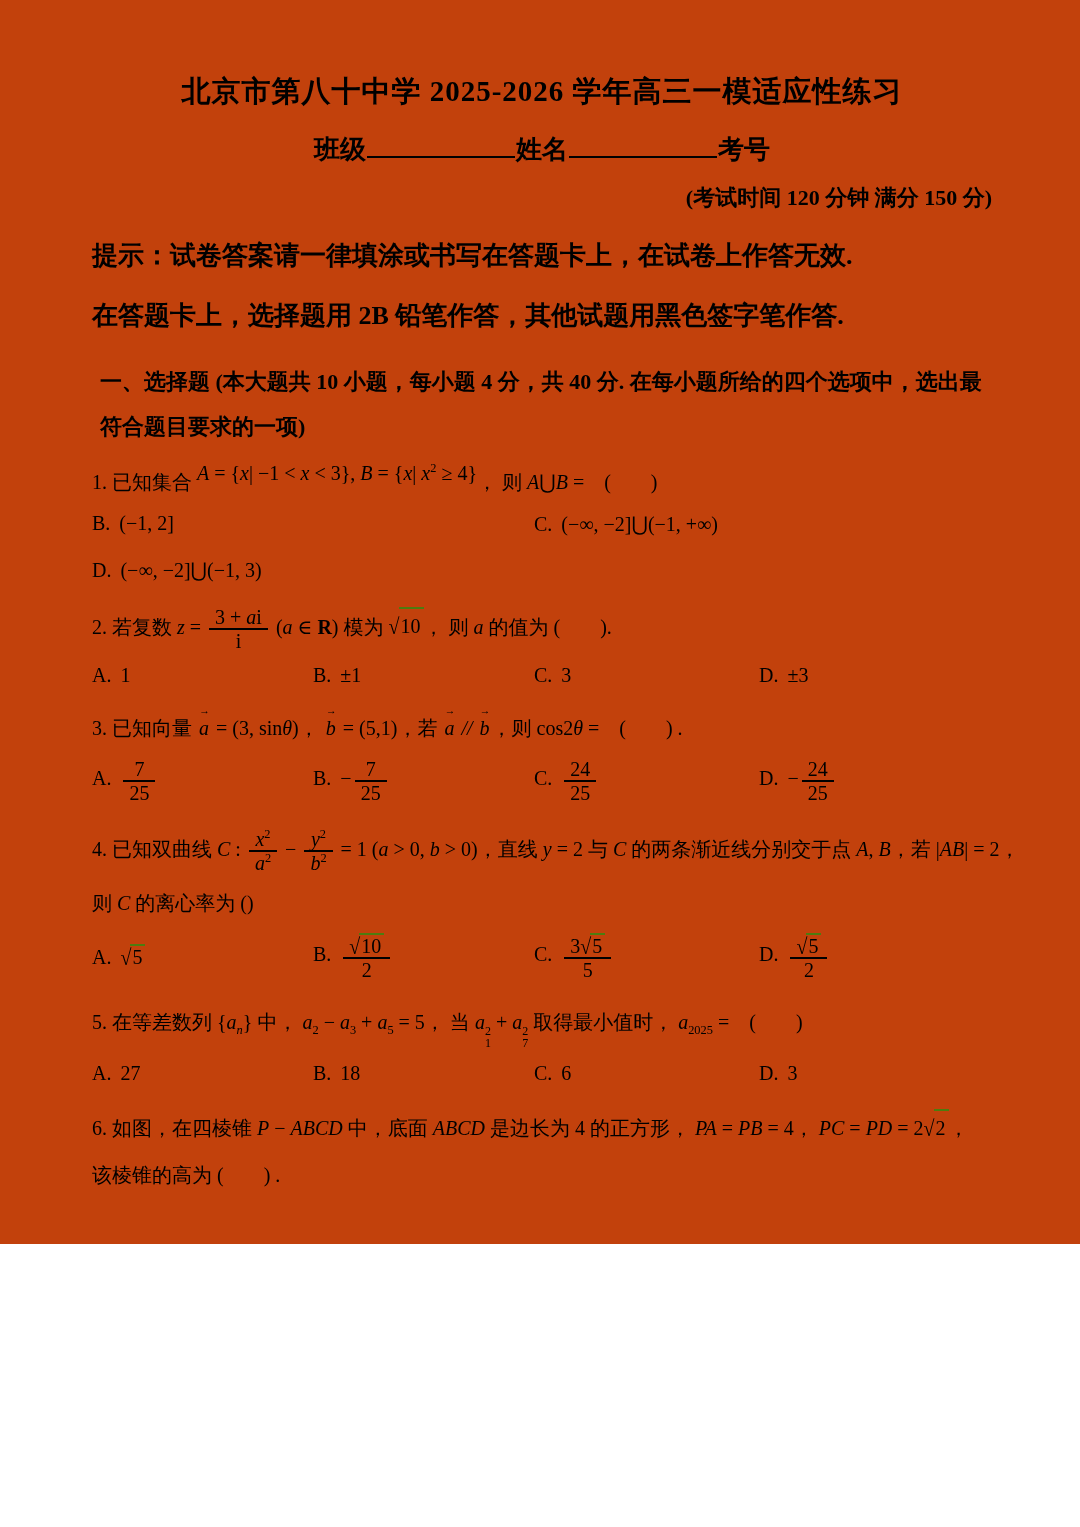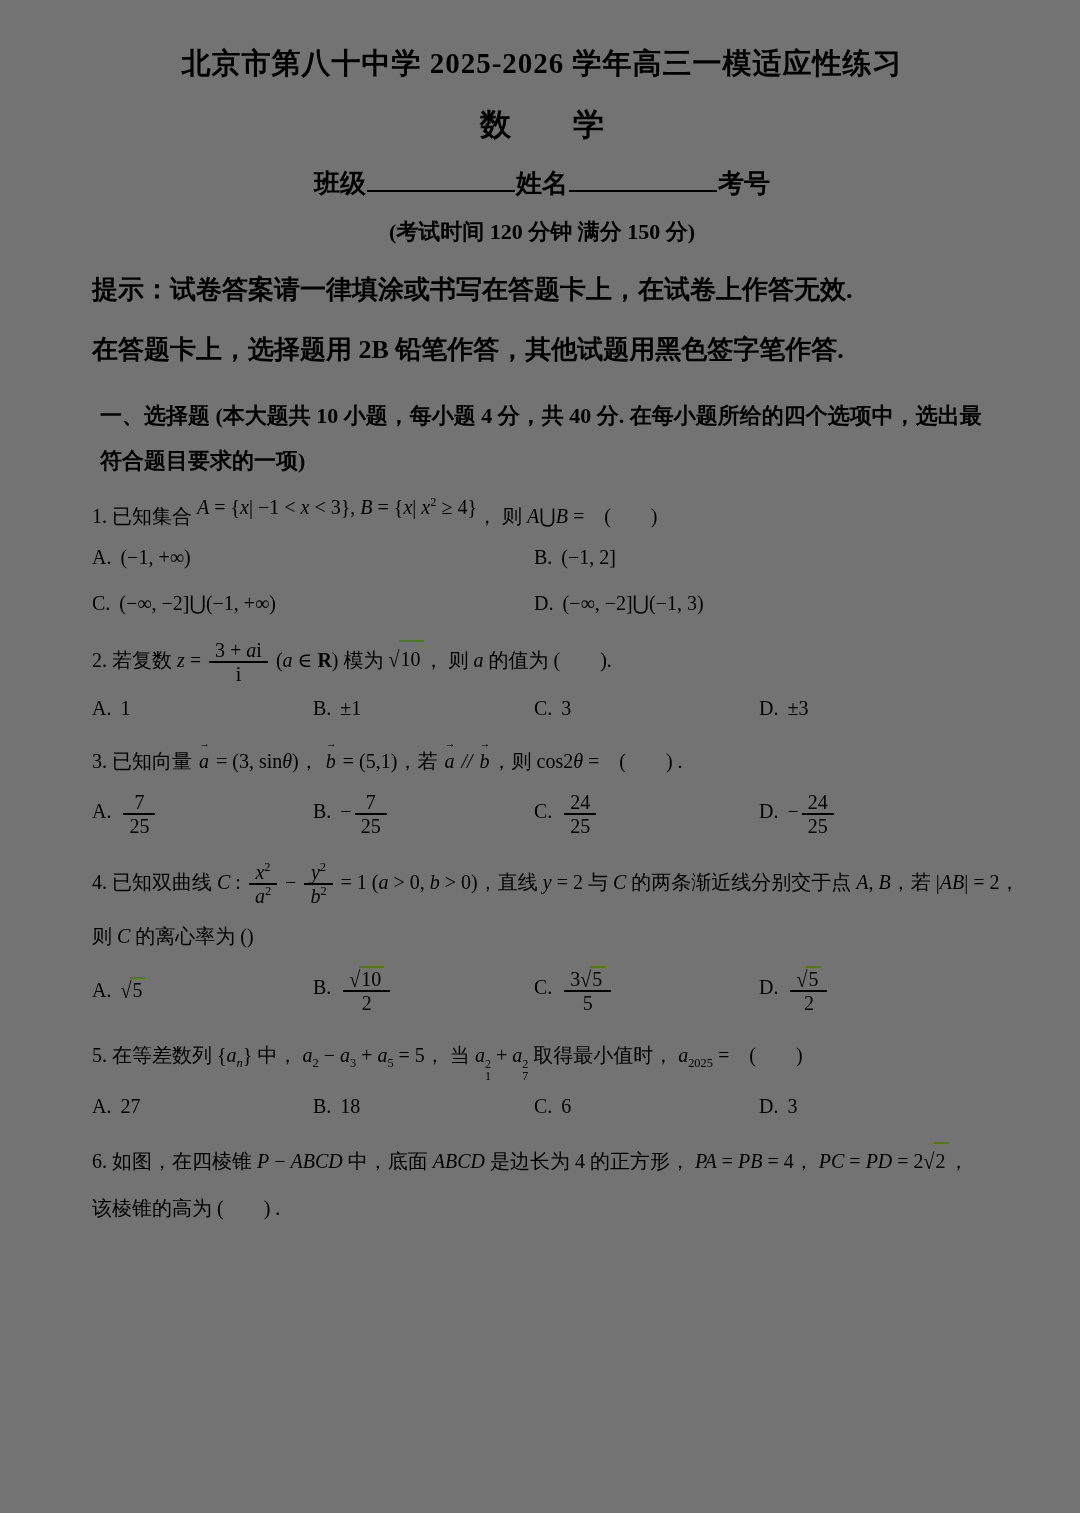--- a/index.html
+++ b/index.html
@@ -1,27 +1,27 @@
 <!DOCTYPE html>
 <html><head>
 <meta charset="utf-8">
 <style>
   html,body{margin:0;padding:0;background:#ffffff;}
   body{
     width:1080px;height:1527px;overflow:hidden;
     font-family:"Liberation Serif","DejaVu Serif",serif;
     color:#000;
   }
-  .page{box-sizing:border-box;width:1080px;height:1513px;padding:44px 88px 30px 92px;background:#737373;}
+  .page{box-sizing:border-box;width:1080px;height:1244px;padding:72px 88px 30px 92px;background:#c2410c;}
 
   .title{font-size:29px;font-weight:bold;text-align:center;margin:0 0 20px 0;letter-spacing:1px;}
   .subject{font-size:31px;font-weight:bold;text-align:center;margin:0 0 20px 0;}
   .fields{font-size:26px;font-weight:bold;text-align:center;margin:0 0 16px 0;}
   .blank{display:inline-block;width:148px;height:24px;border-bottom:2.5px solid #000;margin:0 1px;vertical-align:baseline;}
-  .exam-info{font-size:22px;font-weight:bold;text-align:center;margin:0 0 26px 0;}
+  .exam-info{font-size:22px;font-weight:bold;text-align:right;margin:0 0 26px 0;}
   .notice{font-size:26px;font-weight:bold;margin:0 0 26px 0;line-height:1.3;}
   .section-title{font-size:22px;font-weight:bold;margin:0 0 16px 8px;line-height:2.05;}
 
   .q{font-size:20px;margin:0 0 24px 0;}
   .stem{line-height:1.75;margin:0 0 12px 0;}
   .nowrap{white-space:nowrap;}
   .raised{position:relative;top:-9px;display:inline-block;}
 
   .options{display:grid;align-items:center;row-gap:22px;}
   .cols2{grid-template-columns:442px 1fr;}
@@ -43,37 +43,35 @@
   .vec{position:relative;display:inline-block;margin:0 2px;}
   .vecarrow{position:absolute;top:-0.8em;left:55%;transform:translateX(-50%);font-size:0.52em;font-style:normal;}
   .ss{display:inline-flex;flex-direction:column;align-items:flex-start;vertical-align:-0.5em;line-height:1.05;font-size:0.6em;}
 </style>
 </head>
 <body>
 
 <div class="page">
 
   <h1 class="title">北京市第八十中学 2025-2026 学年高三一模适应性练习</h1>
-  <h2 class="subject">数　　学</h2>
 
   <div class="fields">
     <span>班级</span><span class="blank"></span><span>姓名</span><span class="blank"></span><span>考号</span>
   </div>
 
   <div class="exam-info">(考试时间 120 分钟  满分 150 分)</div>
 
   <p class="notice">提示：试卷答案请一律填涂或书写在答题卡上，在试卷上作答无效.</p>
   <p class="notice">在答题卡上，选择题用 2B 铅笔作答，其他试题用黑色签字笔作答.</p>
 
   <p class="section-title">一、选择题 (本大题共 10 小题，每小题 4 分，共 40 分. 在每小题所给的四个选项中，选出最符合题目要求的一项)</p>
 
   <div class="q">
     <div class="stem"><span><span class="rm">1. 已知集合 </span></span><span class="raised"><span class="it">A</span><span class="rm"> = {</span><span class="it">x</span><span class="rm">| −1 &lt; </span><span class="it">x</span><span class="rm"> &lt; 3}, </span><span class="it">B</span><span class="rm"> = {</span><span class="it">x</span><span class="rm">|  </span><span class="it">x</span><sup>2</sup><span class="rm"> ≥ 4}</span></span><span><span class="rm">， 则 </span><span class="it">A</span><span class="rm">⋃</span><span class="it">B</span><span class="rm"> =　(　　)</span></span></div>
     <div class="options cols2">
-      <div class="opt"><span class="opt-label">A.</span><span><span class="rm">(−1, +∞)</span></span></div>
       <div class="opt"><span class="opt-label">B.</span><span><span class="rm">(−1, 2]</span></span></div>
       <div class="opt"><span class="opt-label">C.</span><span><span class="rm">(−∞, −2]⋃(−1, +∞)</span></span></div>
       <div class="opt"><span class="opt-label">D.</span><span><span class="rm">(−∞, −2]⋃(−1, 3)</span></span></div>
     </div>
   </div>
 
   <div class="q">
     <div class="stem"><span class="rm">2. 若复数 </span><span class="it">z</span><span class="rm"> = </span><span class="frac"><span class="num"><span class="rm">3 + </span><span class="it">a</span><span class="rm">i</span></span><span class="den"><span class="rm">i</span></span></span><span class="rm"> (</span><span class="it">a</span><span class="rm"> ∈ </span><span class="bd">R</span><span class="rm">) 模为 </span><span class="sqrt"><span class="radsym">√</span><span class="radbody"><span class="rm">10</span></span></span><span class="rm">， 则 </span><span class="it">a</span><span class="rm"> 的值为 (　　).</span></div>
     <div class="options cols4">
       <div class="opt"><span class="opt-label">A.</span><span><span class="rm">1</span></span></div>

